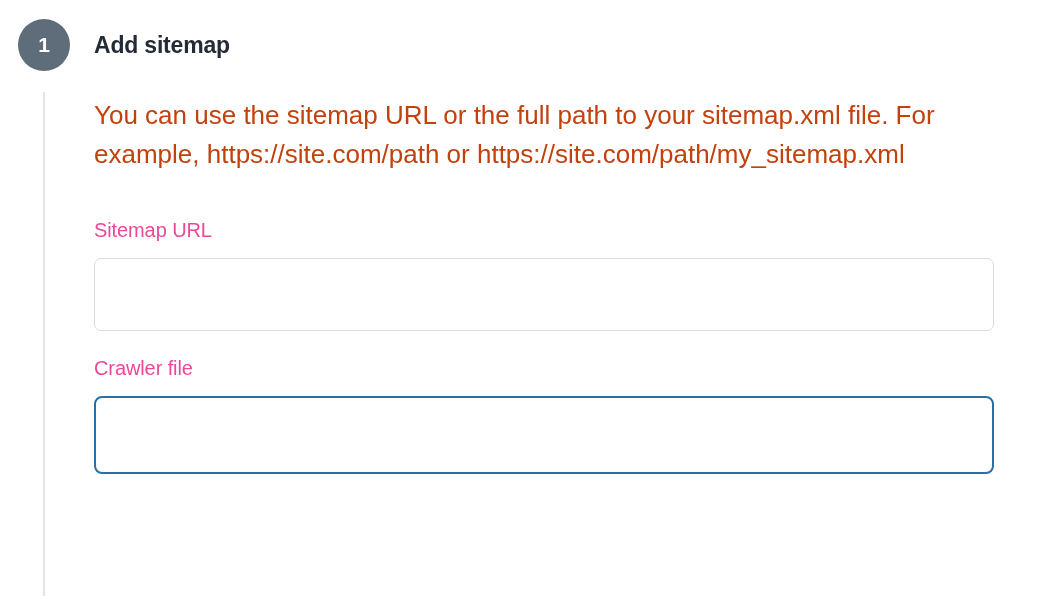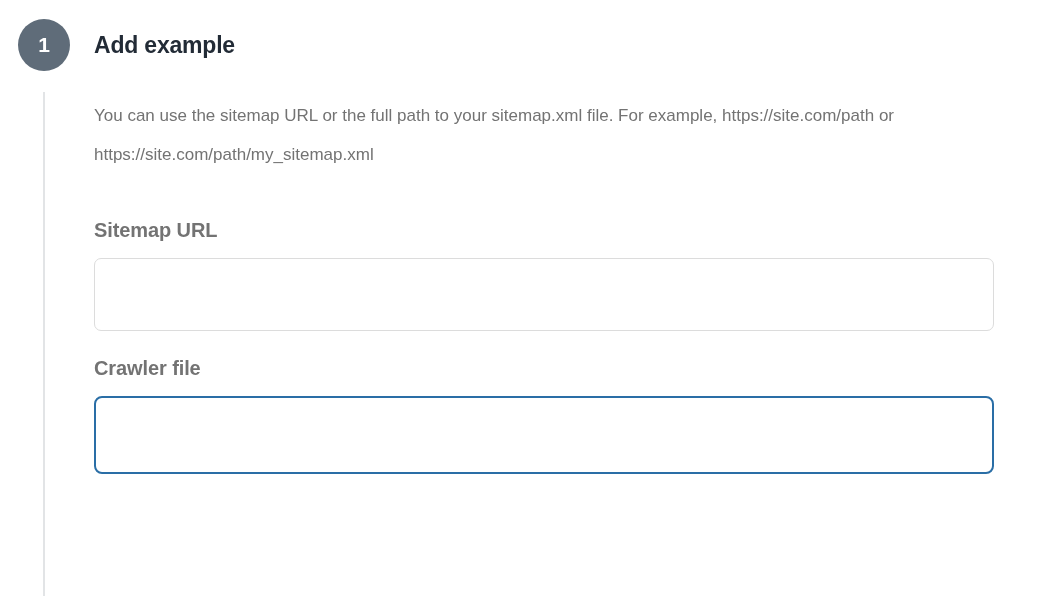--- a/index.html
+++ b/index.html
@@ -67,39 +67,39 @@
 
   
   .step-body {
     position: absolute;
     left: 94px;
     top: 96px;
     width: 906px;
   }
 
   .step-desc {
-    font-size: 17px;
+    font-size: 26px;
     line-height: 39px;
-    color: #737373;
+    color: #c2410c;
     margin: 0;
     max-width: 900px;
     word-break: break-word;
   }
 
   .field-group {
     margin-top: 45px;
   }
   .field-group.second {
     margin-top: 26px;
   }
 
   .field-label {
     font-size: 20px;
-    font-weight: 700;
-    color: #737373;
+    font-weight: 400;
+    color: #ec4899;
     margin-bottom: 16px;
     letter-spacing: -0.1px;
   }
 
   .text-input {
     display: block;
     box-sizing: border-box;
     width: 900px;
     height: 73px;
     border: 1px solid #dcdcdc;
@@ -120,21 +120,21 @@
     border-radius: 8px;
   }
 </style>
 </head>
 <body>
 
 <div class="step-wrap">
 
   <div class="step-header">
     <div class="step-badge">1</div>
-    <div class="step-title">Add example</div>
+    <div class="step-title">Add sitemap</div>
   </div>
 
   <div class="step-line"></div>
 
   <div class="step-body">
 
     <p class="step-desc">You can use the sitemap URL or the full path to your sitemap.xml file. For example, https://site.com/path or https://site.com/path/my_sitemap.xml</p>
 
     <div class="field-group">
       <div class="field-label">Sitemap URL</div>

